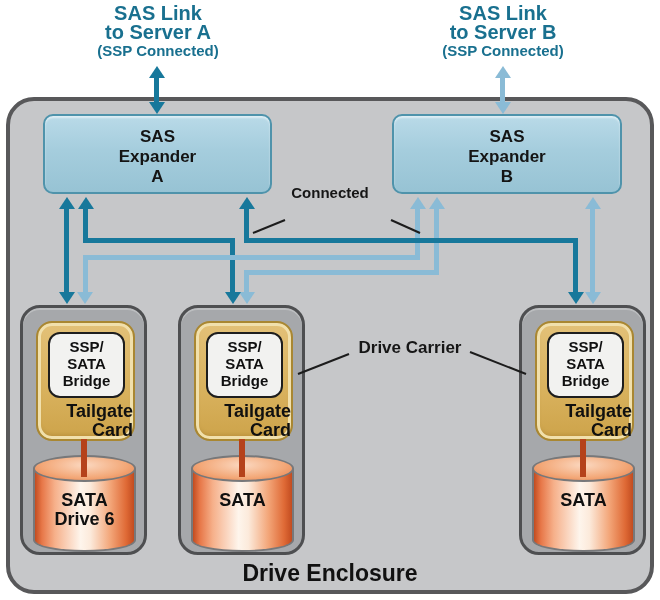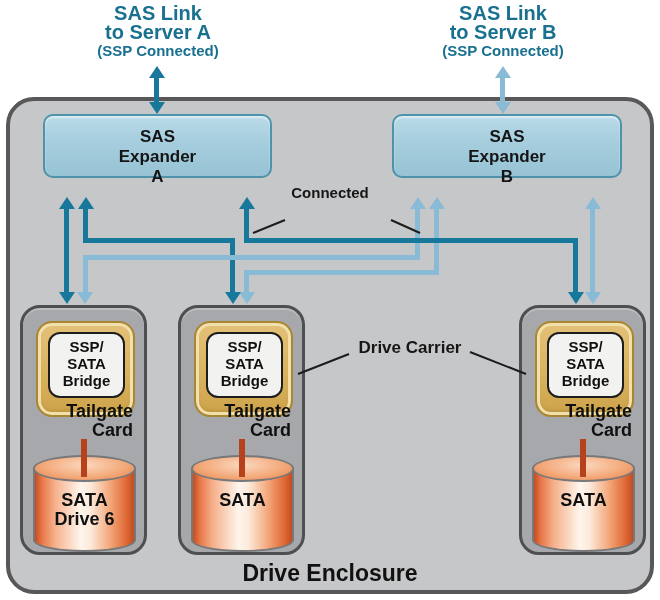--- a/index.html
+++ b/index.html
@@ -17,21 +17,21 @@
     position:absolute;left:0;top:560px;width:660px;text-align:center;
     font-size:23px;font-weight:700;color:#111;z-index:7;
   }
   
   .server-label{position:absolute;top:4px;width:240px;text-align:center;color:#19708f;z-index:9;}
   .server-label .big{font-size:20px;line-height:19px;font-weight:700;}
   .server-label .small{font-size:15px;line-height:18px;font-weight:700;}
   .sl-a{left:38px;} .sl-b{left:383px;}
   
   .expander{
-    position:absolute;top:114px;height:64px;box-sizing:border-box;
+    position:absolute;top:114px;height:80px;box-sizing:border-box;
     background:linear-gradient(180deg,#b9dae8 0%,#a5cddd 45%,#97c3d4 100%);
     border:2px solid #4f93ab;border-radius:10px;z-index:6;
     box-shadow:inset 0 2px 2px rgba(255,255,255,.55);
     text-align:center;padding-top:11px;color:#141414;
     font-size:17px;line-height:20px;font-weight:700;
   }
   .exp-a{left:43px;width:229px;} .exp-b{left:392px;width:230px;}
   
   .seg{position:absolute;background:var(--c);}
   .ah{position:absolute;width:0;height:0;border-left:8px solid transparent;border-right:8px solid transparent;}
@@ -53,21 +53,21 @@
   }
   .pointer-svg{position:absolute;left:0;top:0;z-index:7;pointer-events:none;}
   
   .carrier{
     position:absolute;top:305px;width:127px;height:250px;box-sizing:border-box;
     background:#a6a8ab;border:3px solid #4e4f51;border-radius:20px;z-index:6;
     box-shadow:inset 0 2px 0 rgba(255,255,255,.25);
   }
   .car-0{left:20px;} .car-1{left:178px;} .car-n{left:519px;}
   .tailgate{
-    position:absolute;left:13px;top:13px;width:99px;height:96px;box-sizing:border-box;
+    position:absolute;left:13px;top:13px;width:99px;height:120px;box-sizing:border-box;
     background:linear-gradient(180deg,#e3c178 0%,#d8b15c 60%,#cda34a 100%);
     border:2px solid #a98732;border-radius:16px;
     box-shadow:inset 0 0 0 3px #f1e0ac, inset 0 -4px 4px rgba(130,90,20,.28);
   }
   .bridge{
     position:absolute;left:10px;top:9px;width:77px;height:66px;box-sizing:border-box;
     background:#f2f2f0;border:2px solid #1d1d1d;border-radius:12px;
     text-align:center;padding-top:4px;color:#101010;
     font-size:15px;line-height:17px;font-weight:700;
   }

